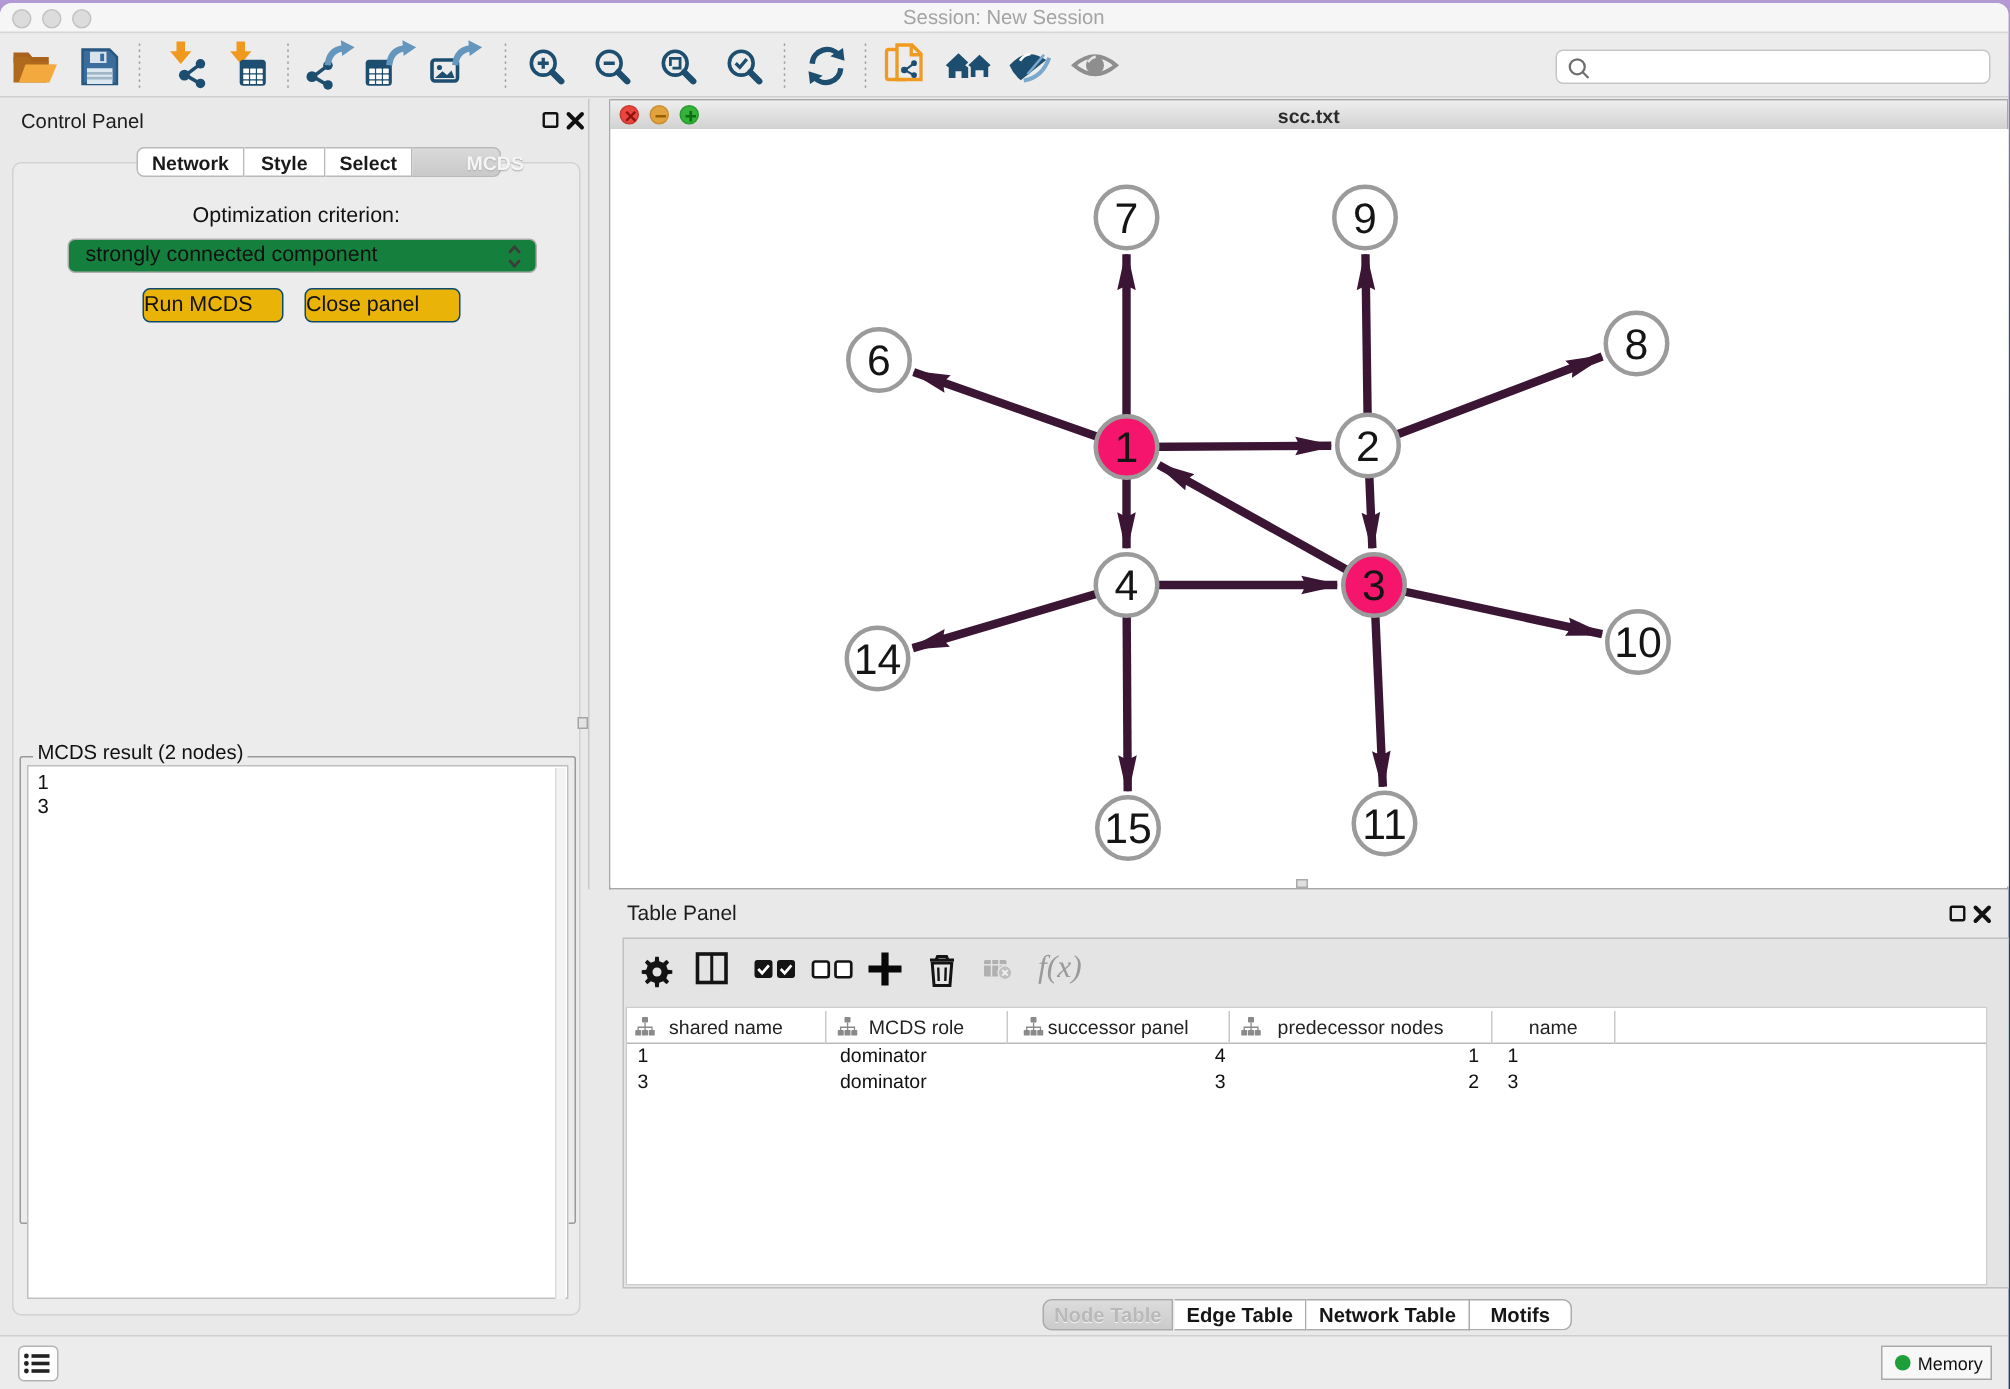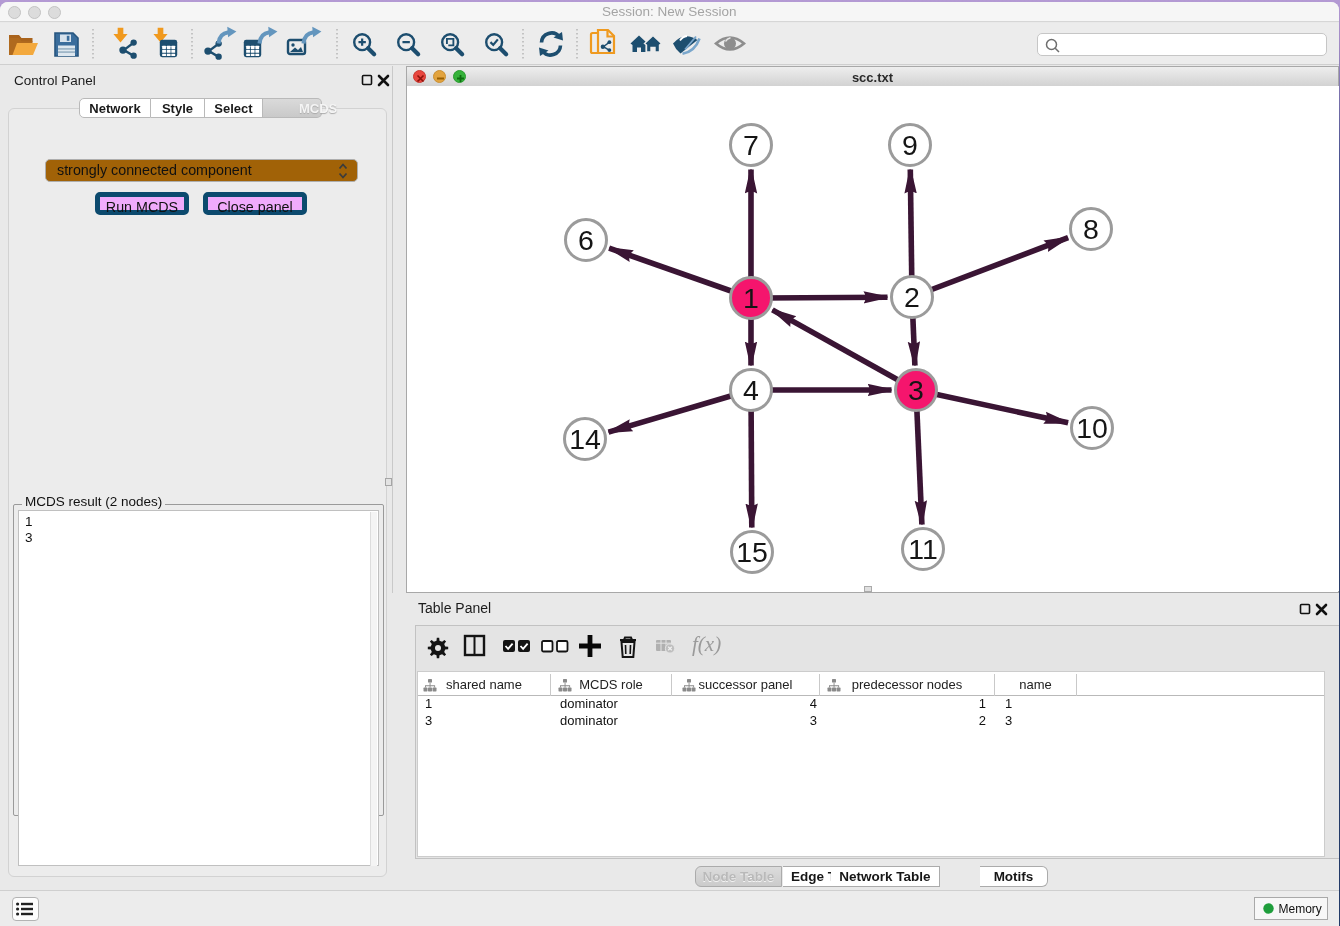--- a/index.html
+++ b/index.html
@@ -5,28 +5,28 @@
 body { font-family:"Liberation Sans", sans-serif; background:linear-gradient(180deg,#b49ad4 0px,#a48cc6 40px,#4a5390 160px,#2b3c6b 320px,#223a68 100%); position:relative; }
 #win { position:absolute; left:0; top:2px; width:1338.5px; height:924px; background:#e9e9e9; border-radius:8px 8px 0 0; overflow:hidden; }
 #titlebar { position:absolute; left:0; top:0; width:100%; height:20px; background:#f6f6f6; border-bottom:1px solid #d6d6d6; }
 .tl { position:absolute; top:4px; width:13px; height:13px; border-radius:50%; background:#dcdcdc; border:1px solid #c3c3c3; }
 #title { position:absolute; top:2px; left:0; width:100%; text-align:center; font-size:13.5px; color:#a4a4a4; }
 #toolbar { position:absolute; left:0; top:21px; width:100%; height:42px; background:#ececec; border-bottom:1px solid #cfcfcf; }
 #searchbox { position:absolute; left:1037px; top:10px; width:290px; height:23px; background:#fff; border:1px solid #c6c6c6; border-radius:5px; }
 #main { position:absolute; left:0; top:64px; width:100%; height:824px; background:#e9e9e9; }
 
 #cp-title { position:absolute; left:14px; top:7px; font-size:13.5px; color:#1c1c1c; }
-#cp-tabs { position:absolute; left:79px; top:32px; height:20px; display:flex; z-index:3; }
+#cp-tabs { position:absolute; left:91px; top:32px; height:20px; display:flex; z-index:3; }
 .cptab { height:20px; line-height:19px; font-size:13px; font-weight:bold; color:#1a1a1a; background:#fff; border:1px solid #b9b9b9; border-left:none; text-align:center; }
 .cptab.first { border-left:1px solid #b9b9b9; border-radius:5px 0 0 5px; }
 .cptab.sel { background:linear-gradient(#dadada,#c9c9c9); color:#f5f5f5; border-radius:0 5px 5px 0; text-shadow:0 1px 1px #aaa;padding-left:36px; }
 #cp-body { position:absolute; left:8px; top:42px; width:379px; height:769px; background:#ececec; border:1px solid #d2d2d2; border-radius:6px; }
 #opt-label { position:absolute; left:0; top:27px; width:100%; text-align:center; font-size:14.3px; color:#111; }
-#dropdown { position:absolute; left:36px; top:50px; width:313px; height:23px; background:#a16207; border:1px solid #aeaeae; border-radius:5px; font-size:14.3px; color:#111; line-height:21px; padding-left:11px; }
-.btn { position:absolute; top:83px; height:23px; background:#f0abfc; border:5px solid #0c4a6e; border-radius:5px; font-size:14.3px; color:#111; text-align:center; line-height:21px; }
+#dropdown { position:absolute; left:36px; top:50px; width:313px; height:23px; background:#15803d; border:1px solid #aeaeae; border-radius:5px; font-size:14.3px; color:#111; line-height:21px; padding-left:11px; }
+.btn { position:absolute; top:83px; height:23px; background:#eab308; border:1px solid #0c4a6e; border-radius:5px; font-size:14.3px; color:#111; line-height:21px; }
 #fieldset { position:absolute; left:4px; top:395px; width:371px; height:312px; border:1px solid #9a9a9a; border-radius:2px; }
 #legend { position:absolute; left:8px; top:-11px; background:#ececec; padding:0 3px; font-size:13.5px; color:#111; }
 #resultbox { position:absolute; left:4px; top:5px; width:361px; height:356px; background:#fff; border:1px solid #c0c0c0; font-size:13.5px; color:#111; line-height:16px; padding:3px 0 0 6px; }
 #scrolltrack { position:absolute; right:1px; top:1px; width:7px; height:354px; background:#f4f4f4; border-left:1px solid #ddd; }
 
 #netwin { position:absolute; left:406px; top:0px; width:933px; height:527px; background:#fff; border:1px solid #a8a8a8; border-top:none;padding-left:31px; }
 #nw-titlebar { position:absolute; left:0; top:0; width:100%; height:21px; background:linear-gradient(#eeeeee,#d2d2d2); border-bottom:1px solid #b4b4b4; border-top:1px solid #a8a8a8; }
 #nw-title { position:absolute; width:100%; text-align:center; top:3px; font-size:13px; color:#2a2a2a; font-weight:bold; }
 .nwtl { position:absolute; top:2.5px; width:13px; height:13px; border-radius:50%; }
 #graphwrap { position:absolute; left:0; top:20px; width:933px; height:505px; background:#fff; }
@@ -207,20 +207,21 @@
     <svg width="13" height="13" style="position:absolute;left:377px;top:8px">
         <path d="M2,2 L11,11 M11,2 L2,11" stroke="#111" stroke-width="2.6" stroke-linecap="round"></path>
       </svg>
     <div id="cp-tabs">
       <div class="cptab first" style="width:72px">Network</div>
       <div class="cptab" style="width:54px">Style</div>
       <div class="cptab" style="width:58px">Select</div>
       <div class="cptab sel" style="width:59px">MCDS</div>
     </div>
     <div id="cp-body">
+      <div id="opt-label">Optimization criterion:</div>
       <div id="dropdown">strongly connected component
         <svg width="12" height="16" viewBox="0 0 12 16" style="position:absolute;right:8px;top:3px">
             <path d="M2.5,5.5 L6,1.5 L9.5,5.5 M2.5,10.5 L6,14.5 L9.5,10.5" fill="none" stroke="#3c3c3c" stroke-width="1.8"></path>
           </svg>
       </div>
       <div class="btn" style="left:86px; width:94px">Run MCDS</div>
       <div class="btn" style="left:194px; width:104px">Close panel</div>
       <div id="fieldset">
         <div id="legend">MCDS result (2 nodes)</div>
         <div id="resultbox">1<br>3<div id="scrolltrack"></div></div>
@@ -383,21 +384,21 @@
         <div class="td" style="left:587px;top:24px">1</div>
         <div class="td" style="left:7px;top:41px">3</div>
         <div class="td" style="left:142px;top:41px">dominator</div>
         <div class="td" style="left:254px;top:41px;width:145px;text-align:right">3</div>
         <div class="td" style="left:402px;top:41px;width:166px;text-align:right">2</div>
         <div class="td" style="left:587px;top:41px">3</div>
       </div>
     </div>
     <div class="btab" style="left:695px;width:87px;border-left:1px solid #ababab;border-radius:6px 0 0 6px;background:linear-gradient(#dcdcdc,#cbcbcb);color:#b9b9b9;text-shadow:0 1px 0 #f3f3f3">Node Table</div>
     <div class="btab" style="left:783px;width:88px">Edge Table</div>
-    <div class="btab" style="left:831px;width:109px">Network Table</div>
+    <div class="btab" style="left:871px;width:109px">Network Table</div>
     <div class="btab" style="left:980px;width:68px;border-radius:0 6px 6px 0">Motifs</div>
   </div>
   <div id="statusbar">
     <div id="listbtn"><svg width="20" height="16" viewBox="0 0 20 16" style="margin:3px 2px">
           <g fill="#222">
             <circle cx="2.6" cy="3" r="1.6"></circle>
             <rect x="6" y="1.8" width="12" height="2.4"></rect>
             <circle cx="2.6" cy="8" r="1.6"></circle>
             <rect x="6" y="6.8" width="12" height="2.4"></rect>
             <circle cx="2.6" cy="13" r="1.6"></circle>

